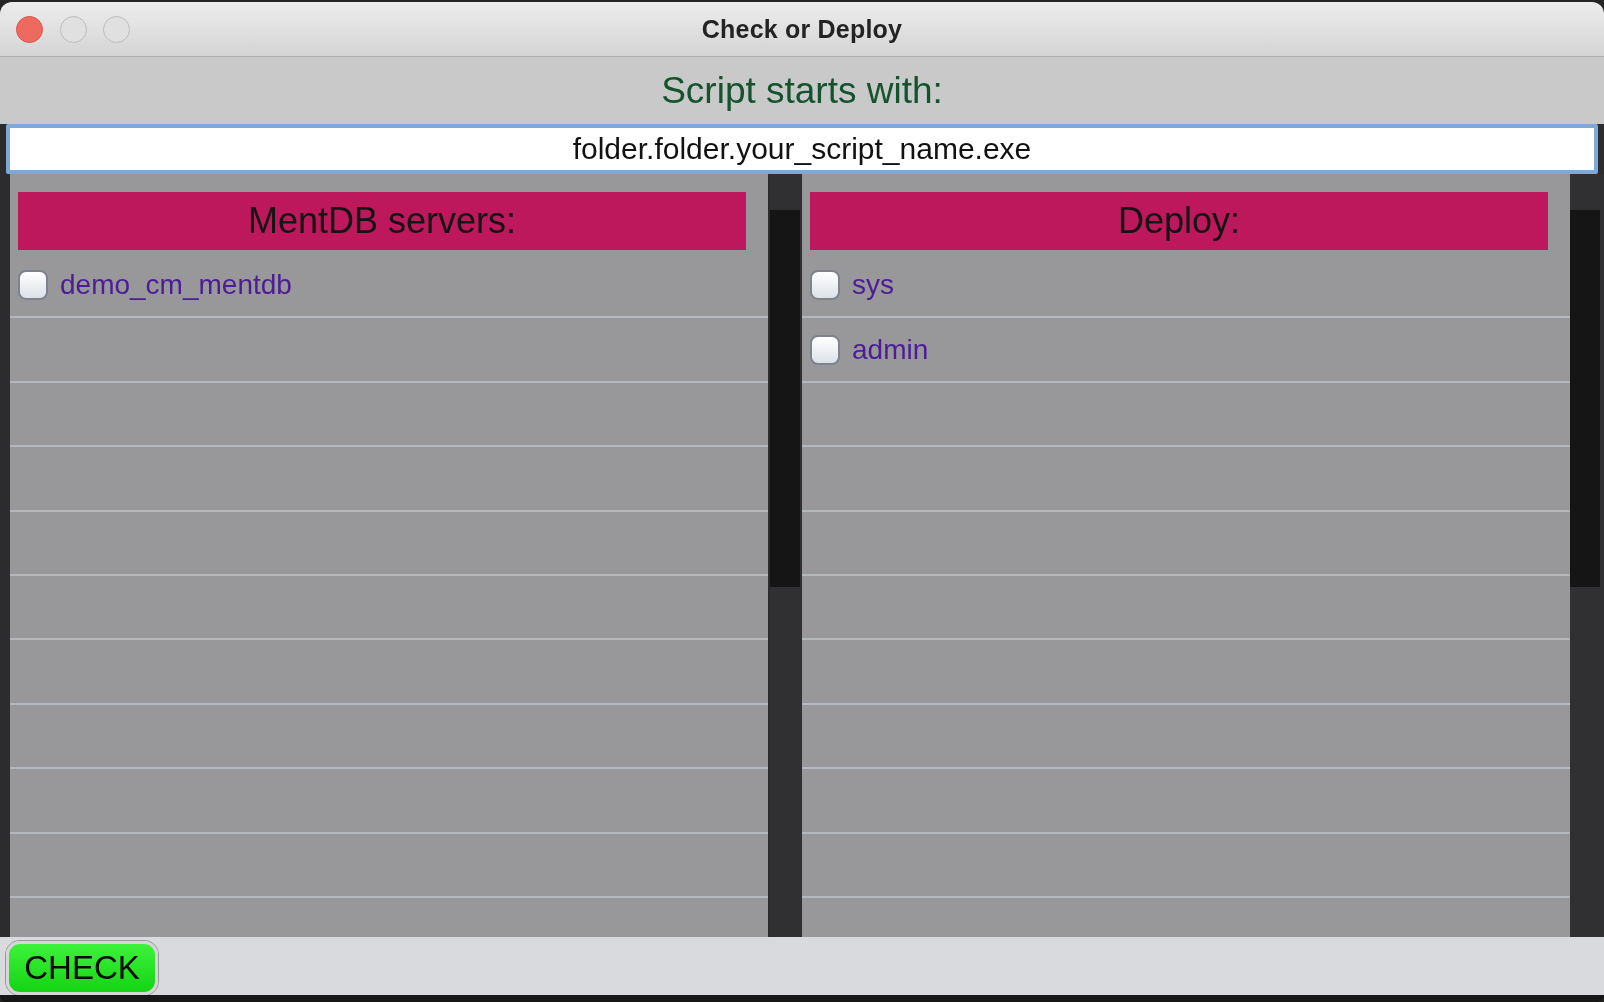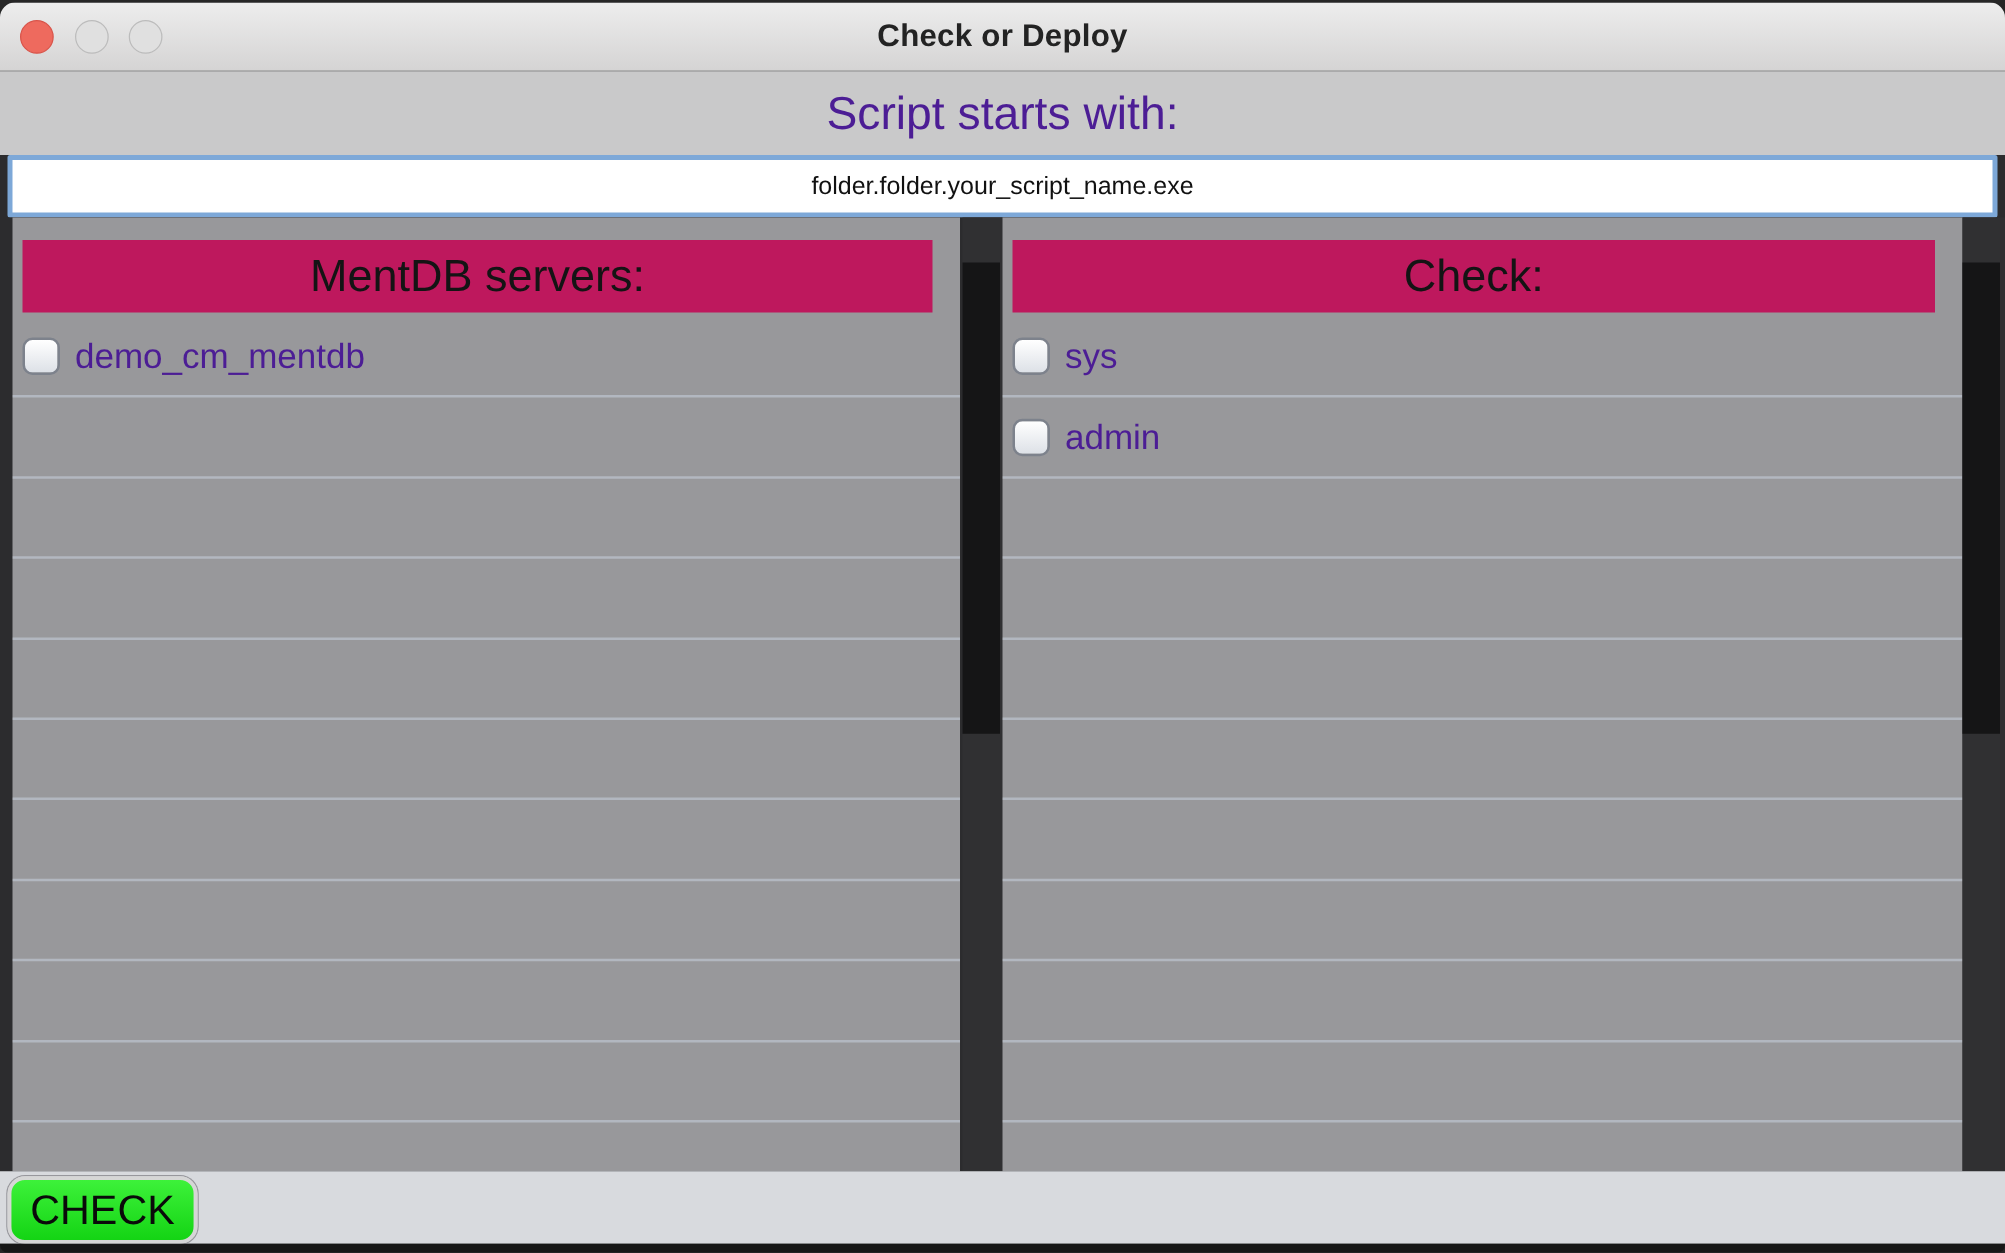--- a/index.html
+++ b/index.html
@@ -25,27 +25,27 @@
     font-size:25px;font-weight:bold;color:#232323;letter-spacing:.2px;
   }
   .traffic{position:absolute;top:14px;width:27px;height:27px;border-radius:50%;box-sizing:border-box;}
   .t-close{left:16px;background:#ee6a5e;border:1px solid #d9544a;}
   .t-min{left:60px;background:#e0e0e0;border:1px solid #bcbcbc;}
   .t-zoom{left:103px;background:#e0e0e0;border:1px solid #bcbcbc;}
   
   .script-header{
     position:absolute;left:0;top:55px;width:100%;height:67px;
     background:#c9c9ca;display:flex;align-items:center;justify-content:center;
-    font-size:37px;color:#4c1d95;
+    font-size:37px;color:#14532d;
   }
   
   .script-input{
     position:absolute;left:6px;top:122px;width:1592px;height:50px;box-sizing:border-box;
     border:4px solid #7da8d8;border-radius:2px;background:#ffffff;
-    text-align:center;font-size:20px;color:#111;outline:none;
+    text-align:center;font-size:30px;color:#111;outline:none;
     font-family:"Liberation Sans","DejaVu Sans",sans-serif;padding:0;
   }
   
   .content{position:absolute;left:0;top:172px;width:100%;height:763px;background:#2c2c2e;}
   .panel{position:absolute;top:0;height:763px;background:#98989b;overflow:hidden;}
   .panel-left{left:10px;width:758px;}
   .panel-right{left:802px;width:768px;}
   .panel-header{
     position:absolute;left:8px;top:18px;height:58px;
     background:#be185d;display:flex;align-items:center;justify-content:center;
@@ -119,21 +119,21 @@
           <div class="list-row"></div>
           <div class="list-row"></div>
         </div>
     </div>
 
     <div class="sb sb-mid">
       <div class="sb-thumb"></div>
     </div>
 
     <div class="panel panel-right">
-      <div class="panel-header">Check:</div>
+      <div class="panel-header">Deploy:</div>
       <div class="list" id="groups-list">
           <div class="list-row">
             <span class="checkbox"></span>
             <span class="row-label">sys</span>
           </div>
           <div class="list-row">
             <span class="checkbox"></span>
             <span class="row-label">admin</span>
           </div>
           <div class="list-row"></div>

